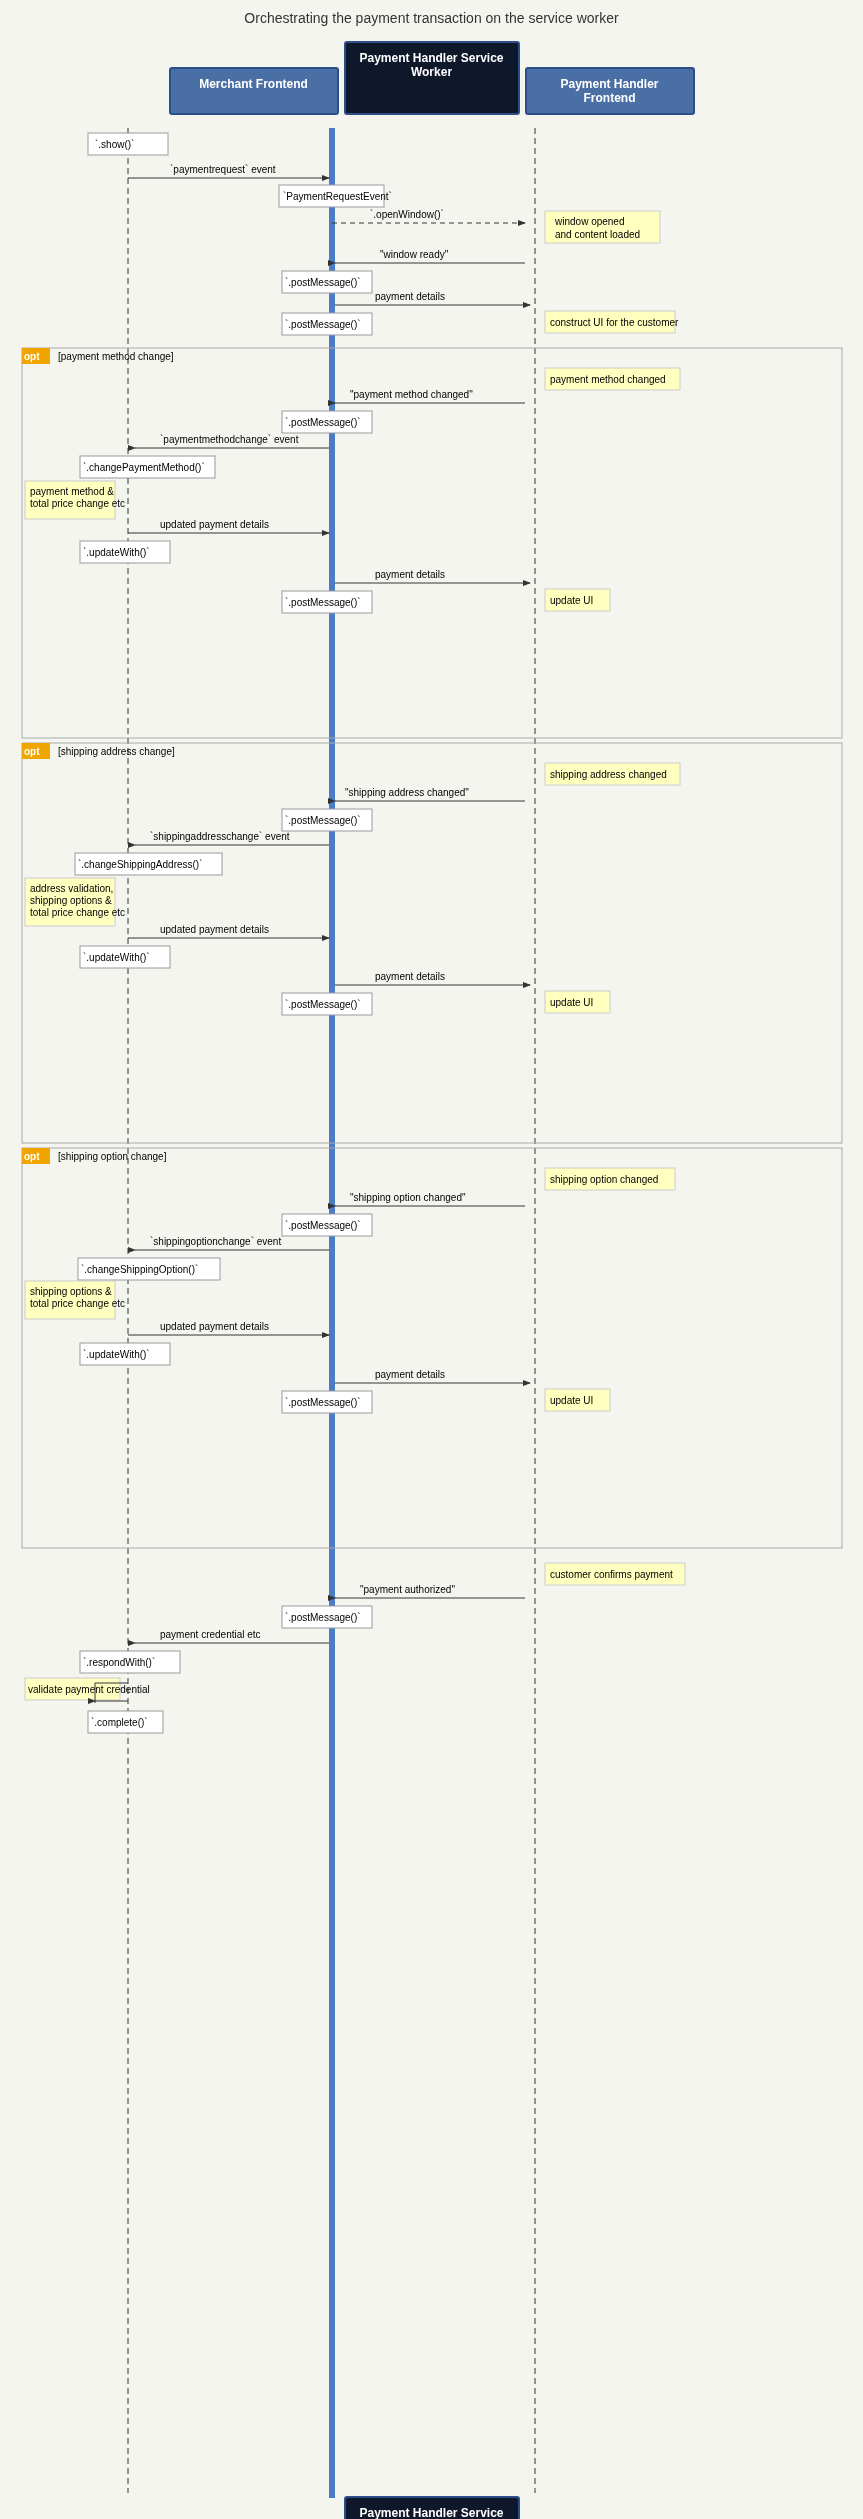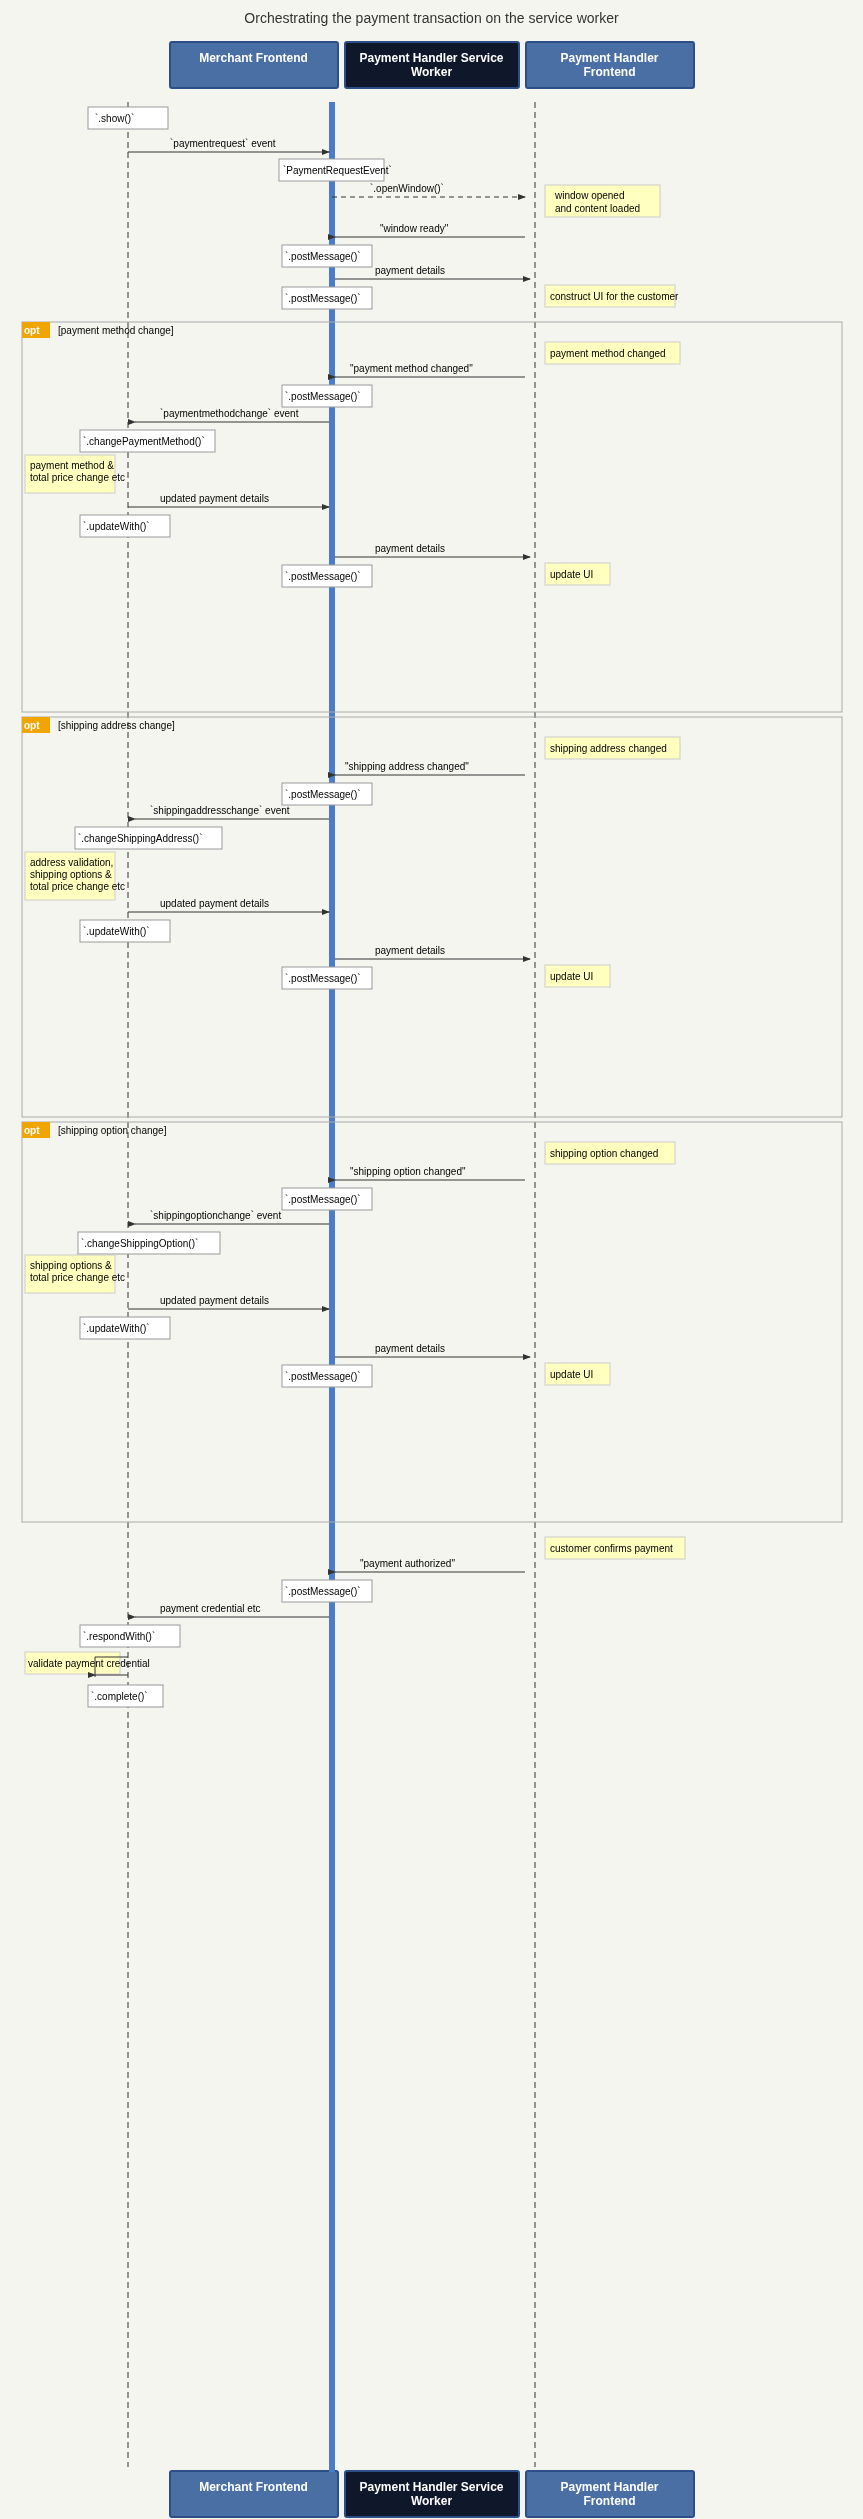--- a/index.html
+++ b/index.html
@@ -44,20 +44,21 @@
       background: #4a6fa5;
       color: white;
       font-size: 12px;
       font-weight: bold;
       font-family: Arial, sans-serif;
       padding: 8px 12px;
       text-align: center;
       border: 2px solid #2c4f8a;
       border-radius: 3px;
       width: 170px;
+      margin-top: 26px;
     }
 
     .swimlane-header.center {
       background: #0f172a;
       width: 176px;
       margin: 0 5px;
     }
 
     
     .seq-area {

